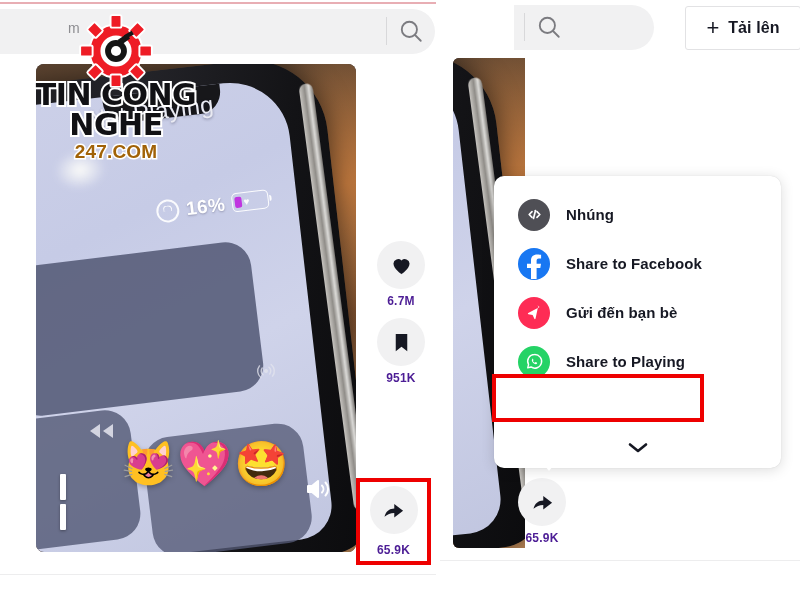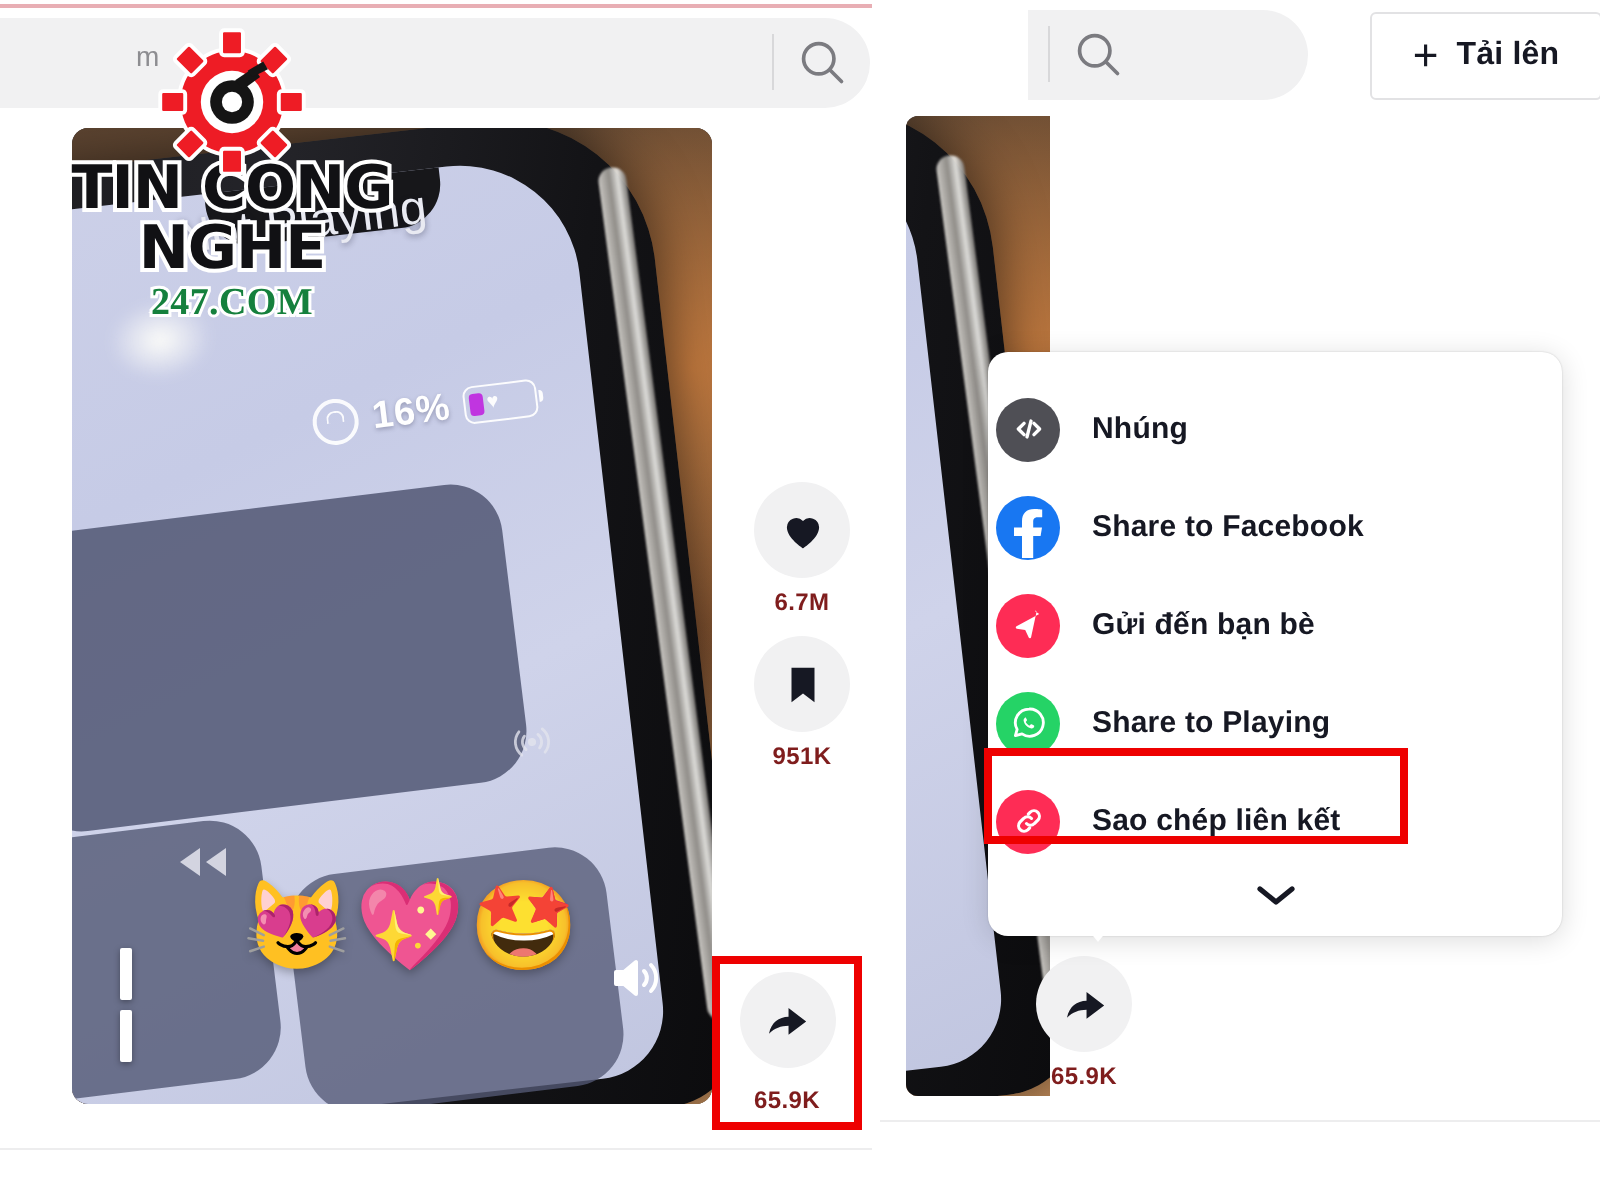--- a/index.html
+++ b/index.html
@@ -281,24 +281,24 @@
     font-family: "DejaVu Sans", sans-serif;
     font-size: 30px;
     font-weight: bold;
     color: #111114;
     letter-spacing: -.5px;
     line-height: 1;
     -webkit-text-stroke: 4px #ffffff;
     paint-order: stroke fill;
   }
   .wm-sub {
-    font-family: Liberation Serif, serif;
+    font-family: Liberation Sans, sans-serif;
     font-size: 19px;
     font-weight: bold;
-    color: #15803d;
+    color: #a16207;
     letter-spacing: .2px;
     line-height: 1.25;
     -webkit-text-stroke: 3px #ffffff;
     paint-order: stroke fill;
   }
 
   
   .pause-btn {
     position: absolute;
     left: 24px; bottom: 52px;
@@ -340,21 +340,21 @@
     border-radius: 50%;
     background: #f1f1f2;
     display: flex;
     align-items: center;
     justify-content: center;
   }
   .rail-count {
     margin-top: 5px;
     font-size: 12px;
     font-weight: bold;
-    color: #7f1d1d;
+    color: #4c1d95;
     letter-spacing: .2px;
   }
   .rail-glyph { display: block; fill: #161823; }
 
   
   .hl-box {
     position: absolute;
     border: 4px solid #ee0000;
     background: #ffffff;
     box-sizing: border-box;
@@ -452,21 +452,21 @@
   }
   .share-list {
     position: absolute;
     left: 0; top: 14px;
     width: 100%;
   }
   .share-row {
     display: flex;
     align-items: center;
     height: 49px;
-    padding-left: 4px;
+    padding-left: 24px;
     gap: 16px;
   }
   .share-ico {
     width: 32px; height: 32px;
     border-radius: 50%;
     display: flex;
     align-items: center;
     justify-content: center;
     flex: 0 0 auto;
   }
@@ -729,29 +729,20 @@
         <div class="share-row">
           <span class="share-ico" style="background:#25d366">
             <svg width="19" height="19" viewBox="0 0 24 24" fill="none" stroke="#ffffff" stroke-width="1.8">
               <path d="M12 3.2A8.6 8.6 0 0 0 4.5 16l-1.1 4 4.2-1.1A8.6 8.6 0 1 0 12 3.2z" stroke-linejoin="round"></path>
               <path d="M9.3 8.4c.3-.1.6 0 .8.4l.6 1.2c.1.3 0 .5-.2.7l-.4.4c-.1.2-.1.4 0 .6.4.7 1.1 1.4 1.9 1.8.2.1.4.1.6-.1l.4-.4c.2-.2.4-.3.7-.2l1.2.6c.4.2.5.5.4.8-.2.8-1 1.3-1.8 1.2-2.3-.3-4.5-2.5-4.9-4.8-.1-.8.3-1.6 1-1.9z" fill="#ffffff" stroke="none"></path>
             </svg>
           </span>
           <span class="share-lbl">Share to Playing</span>
         </div>
 
-        <div class="share-row">
-          <span class="share-ico" style="background:#fe2c55">
-            <svg width="17" height="17" viewBox="0 0 24 24" fill="none" stroke="#ffffff" stroke-width="2.2" stroke-linecap="round">
-              <path d="M10.2 13.8a3.8 3.8 0 0 0 5.6 0l2.6-2.6a3.9 3.9 0 0 0-5.5-5.5l-1.4 1.4"></path>
-              <path d="M13.8 10.2a3.8 3.8 0 0 0-5.6 0l-2.6 2.6a3.9 3.9 0 0 0 5.5 5.5l1.4-1.4"></path>
-            </svg>
-          </span>
-          <span class="share-lbl">Sao chép liên kết</span>
-        </div>
 
       </div>
 
       <div class="share-chevron">
         <svg width="22" height="13" viewBox="0 0 22 13" fill="none" stroke="#161823" stroke-width="2.6" stroke-linecap="round" stroke-linejoin="round">
           <polyline points="3,3.5 11,10 19,3.5"></polyline>
         </svg>
       </div>
     </div>
 

